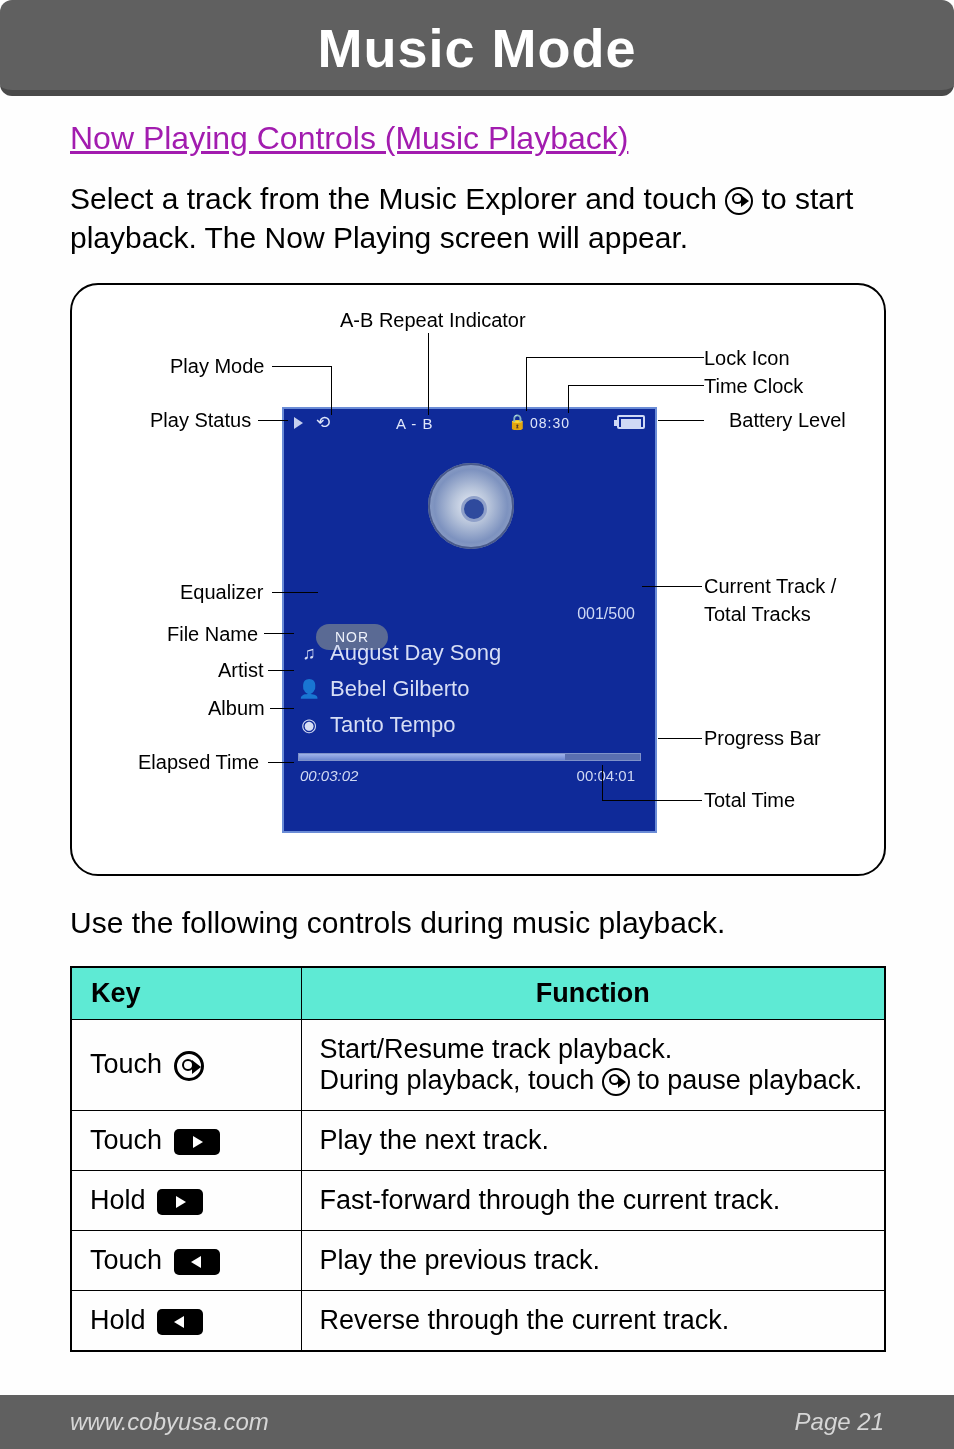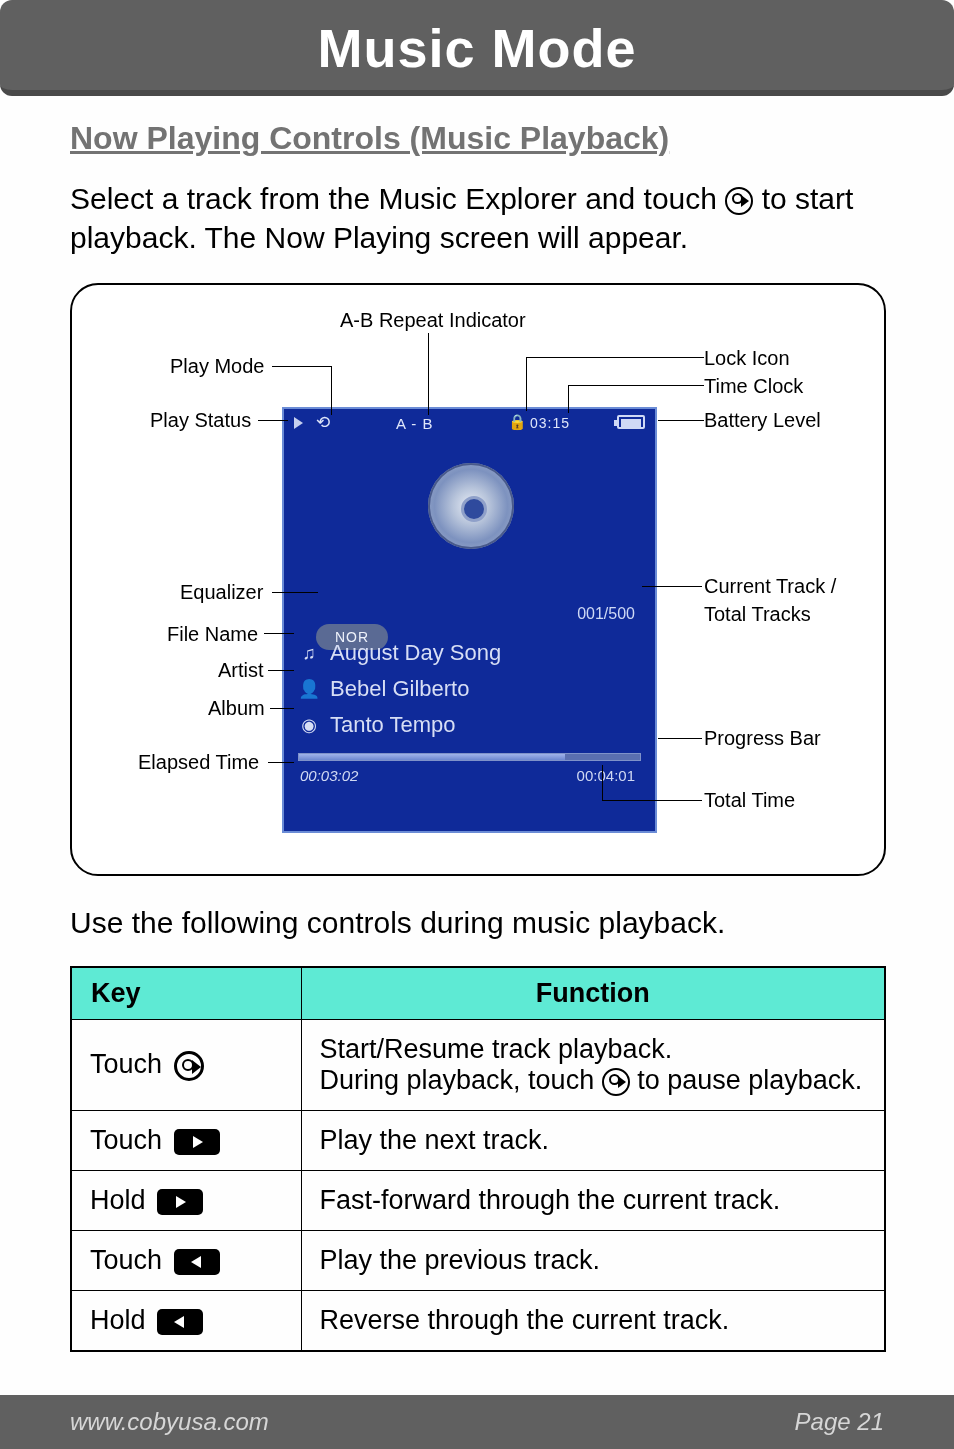--- a/index.html
+++ b/index.html
@@ -24,23 +24,23 @@
     text-align: center;
     line-height: 96px;
     letter-spacing: 1px;
     font-family: "Century Gothic", "Futura", Arial, sans-serif;
   }
   .content {
     padding: 24px 70px 0 70px;
   }
   .section-heading {
     font-size: 32px;
-    font-weight: bold;
+    font-weight: normal;
     text-decoration: underline;
-    color: #737373;
+    color: #a21caf;
     margin-bottom: 22px;
   }
   .intro {
     font-size: 30px;
     color: #000;
     line-height: 1.3;
     margin-bottom: 26px;
   }
   .play-icon-inline {
     display: inline-block;
@@ -278,21 +278,21 @@
     </p>
 
     <div class="diagram-frame">
 
       <div class="device-screen">
         <div class="status-row">
           <span class="play-tri"></span>
           <span class="repeat-glyph">⟲</span>
           <span class="ab-txt">A - B</span>
           <span class="lock-glyph">🔒</span>
-          <span class="clock-txt">03:15</span>
+          <span class="clock-txt">08:30</span>
           <span class="batt"></span>
         </div>
         <div class="disc-area">
           <div class="disc"></div>
         </div>
         <div class="eq-row">
           <div class="eq-pill">NOR</div>
           <div class="track-count">001/500</div>
         </div>
         <div class="info-line">
@@ -327,21 +327,21 @@
       <div class="line" style="left:186px; top:135px; width:30px; height:1px;"></div>
 
       <div class="label" style="left:632px; top:62px;">Lock Icon</div>
       <div class="line" style="left:454px; top:72px; width:178px; height:1px;"></div>
       <div class="line" style="left:454px; top:72px; width:1px; height:54px;"></div>
 
       <div class="label" style="left:632px; top:90px;">Time Clock</div>
       <div class="line" style="left:496px; top:100px; width:136px; height:1px;"></div>
       <div class="line" style="left:496px; top:100px; width:1px; height:28px;"></div>
 
-      <div class="label" style="left:632px; top:124px;text-align:right;">Battery Level</div>
+      <div class="label" style="left:657px; top:124px;text-align:right;">Battery Level</div>
       <div class="line" style="left:586px; top:135px; width:46px; height:1px;"></div>
 
       <div class="label" style="left:108px; top:296px;">Equalizer</div>
       <div class="line" style="left:200px; top:307px; width:46px; height:1px;"></div>
 
       <div class="label" style="left:632px; top:290px;">Current Track /</div>
       <div class="label" style="left:632px; top:318px;">Total Tracks</div>
       <div class="line" style="left:570px; top:301px; width:60px; height:1px;"></div>
 
       <div class="label" style="left:95px; top:338px;">File Name</div>

